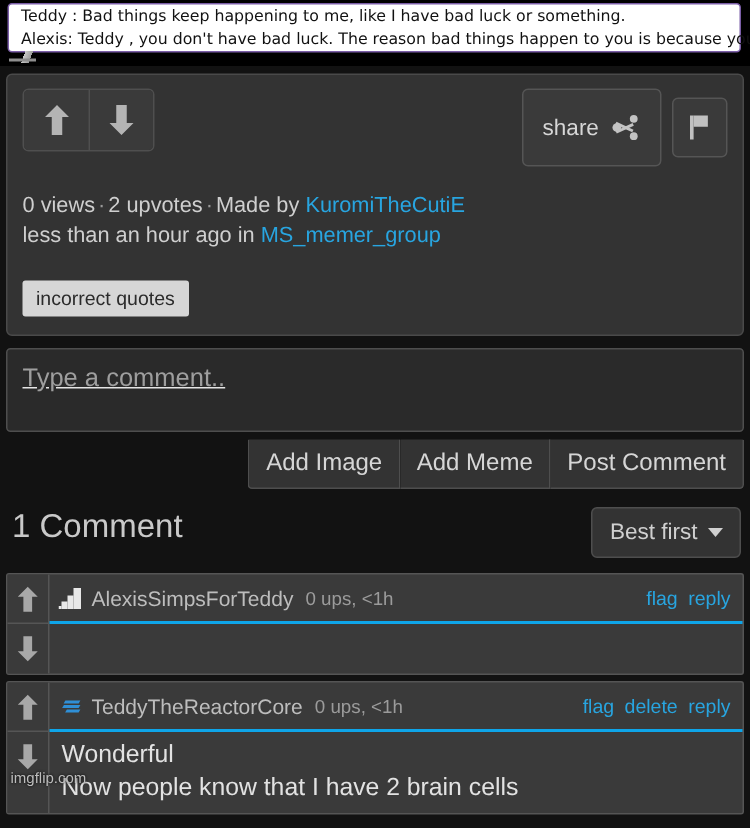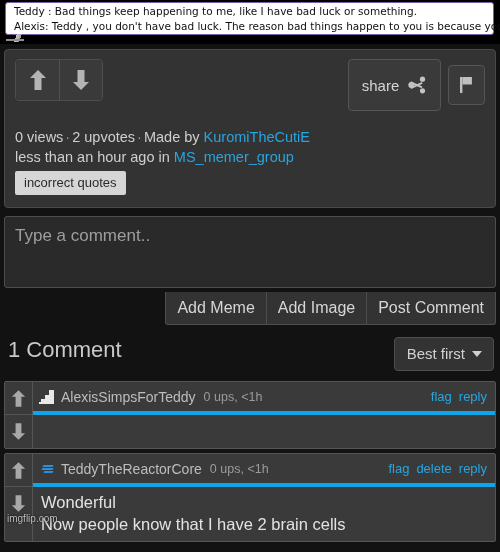--- a/index.html
+++ b/index.html
@@ -102,44 +102,45 @@
 
   .meta-text {
     margin-top: 16px;
     color: #cfcfcf;
     font-size: 14.5px;
     line-height: 20px;
   }
   .meta-text .sep { color: #9a9a9a; padding: 0 2px; }
   .link { color: #28a5e0; text-decoration: none; }
 
-  .tag-row { margin-top: 4px; }
+  .tag-row { margin-top: 20px; }
   .tag-chip {
     display: inline-block;
     background: #d6d6d6;
     color: #2b2b2b;
     font-size: 13px;
     padding: 4px 9px 5px 9px;
     border-radius: 2px;
   }
 
   
   .compose-wrap { margin: 8px 4px 0 4px; }
   .compose-box {
     width: 100%;
-    height: 72px;
+    height: 56px;
     background: #2a2a2a;
     border: 1px solid #4e4e4e;
     border-radius: 3px;
     padding: 9px 10px;
-    color: #3b82f6;
+    color: #e5e5e5;
     font-size: 17px;
     font-family: "Liberation Sans", sans-serif;
     resize: none;
     outline: none;
+    text-decoration: underline;
   }
   .compose-box::placeholder { color: #9e9e9e; }
 
   .compose-btns {
     display: flex;
     justify-content: flex-end;
   }
   .cbtn {
     height: 33px;
     padding: 0 11px;
@@ -200,21 +201,21 @@
     height: 33px;
     display: flex; align-items: center; justify-content: center;
   }
   .cvote.top { border-bottom: 1px solid #555; }
   .cbody { flex: 1 1 auto; min-width: 0; }
   .chead {
     display: flex;
     align-items: center;
     height: 33px;
     padding: 0 8px 0 6px;
-    border-bottom: 4px solid #0ea5e9;
+    border-bottom: 2px solid #0ea5e9;
   }
   .avatar {
     width: 18px; height: 18px;
     flex: 0 0 18px;
     margin-right: 4px;
     background: #2f2f2f;
     position: relative;
     overflow: hidden;
   }
   .av-a { background: #3a3a3a; }
@@ -332,22 +333,22 @@
     </div>
 
     <div class="tag-row">
       <span class="tag-chip">incorrect quotes</span>
     </div>
   </div>
 
   <div class="compose-wrap">
     <textarea class="compose-box" placeholder="Type a comment.." style=""></textarea>
     <div class="compose-btns">
+      <div class="cbtn">Add Image</div>
       <div class="cbtn">Add Meme</div>
-      <div class="cbtn">Add Image</div>
       <div class="cbtn">Post Comment</div>
     </div>
   </div>
 
   <div class="comments-head">
     <div class="comments-title">1 Comment</div>
     <div class="sort-btn">
       <span>Best first</span>
       <span class="caret"></span>
     </div>

